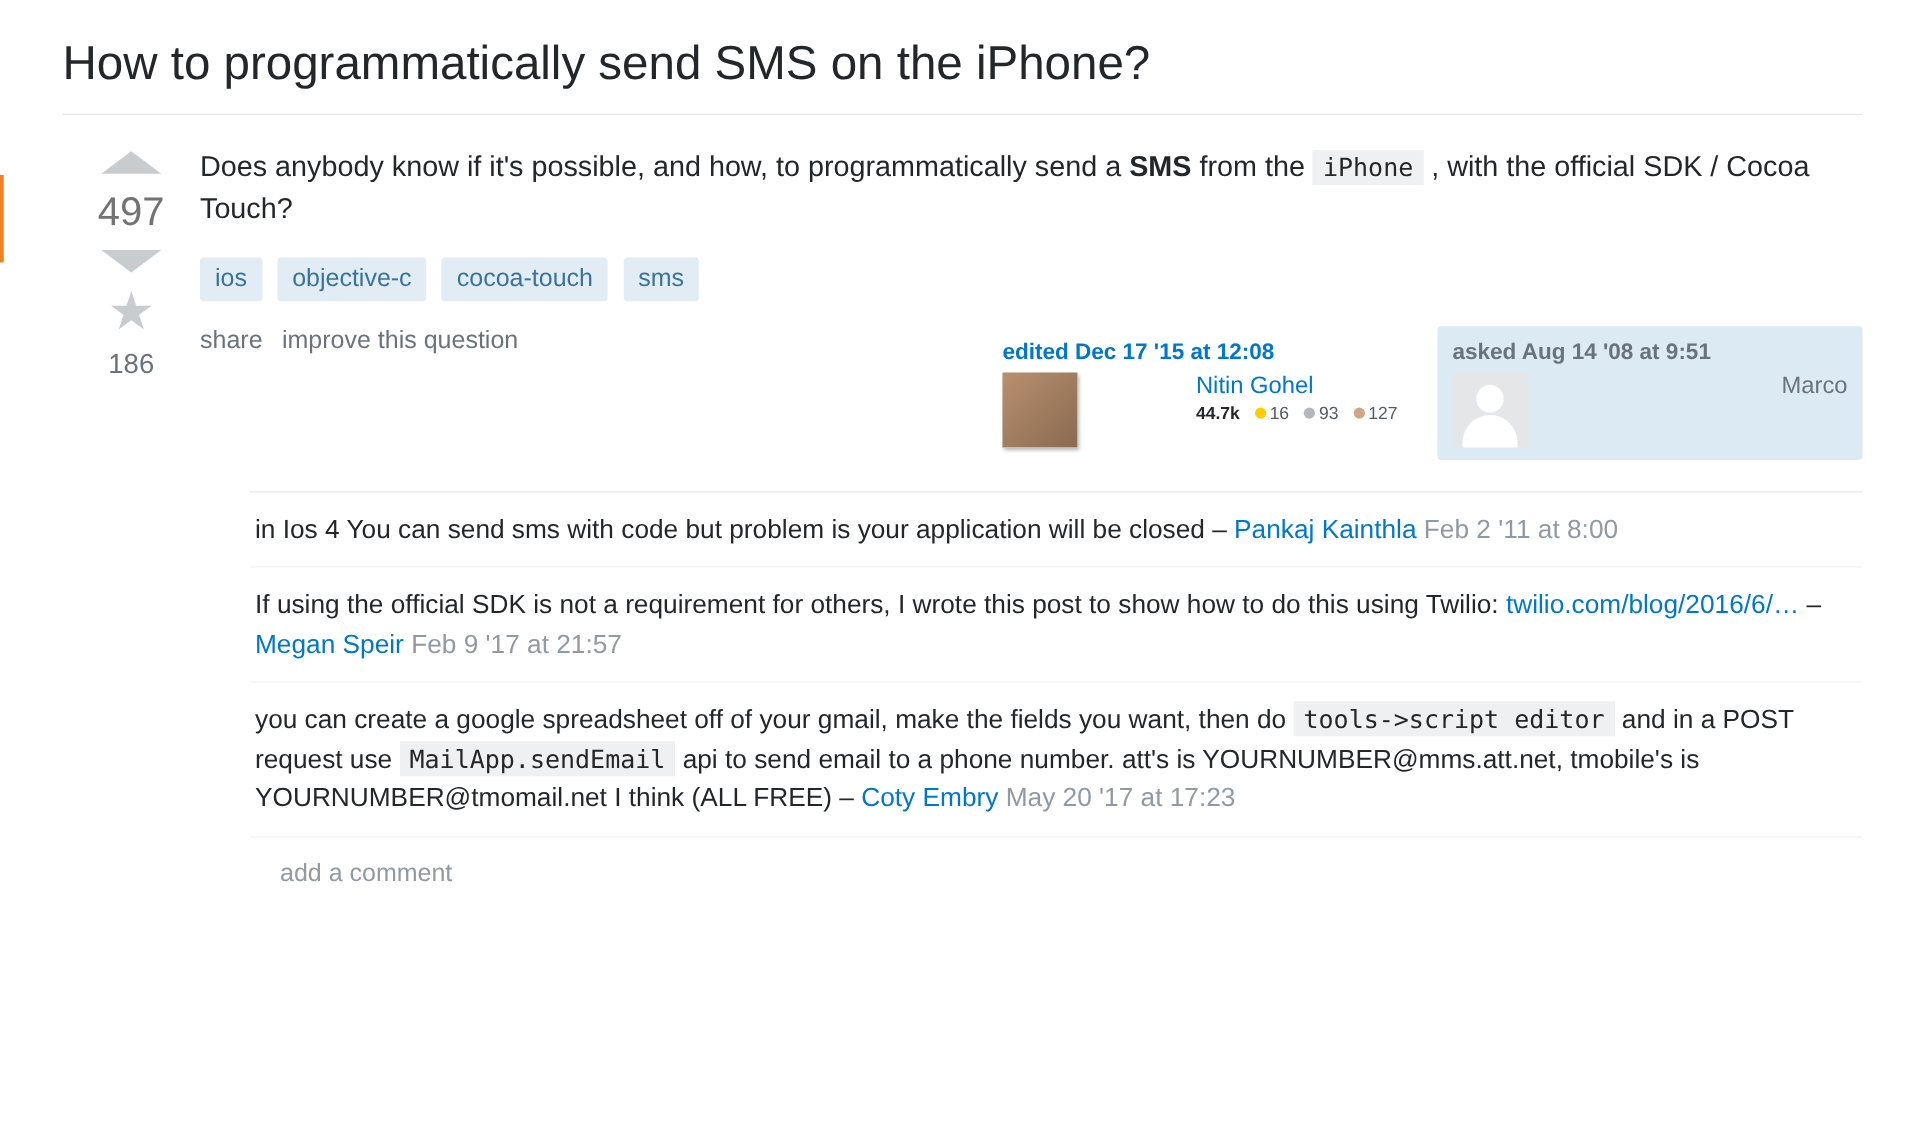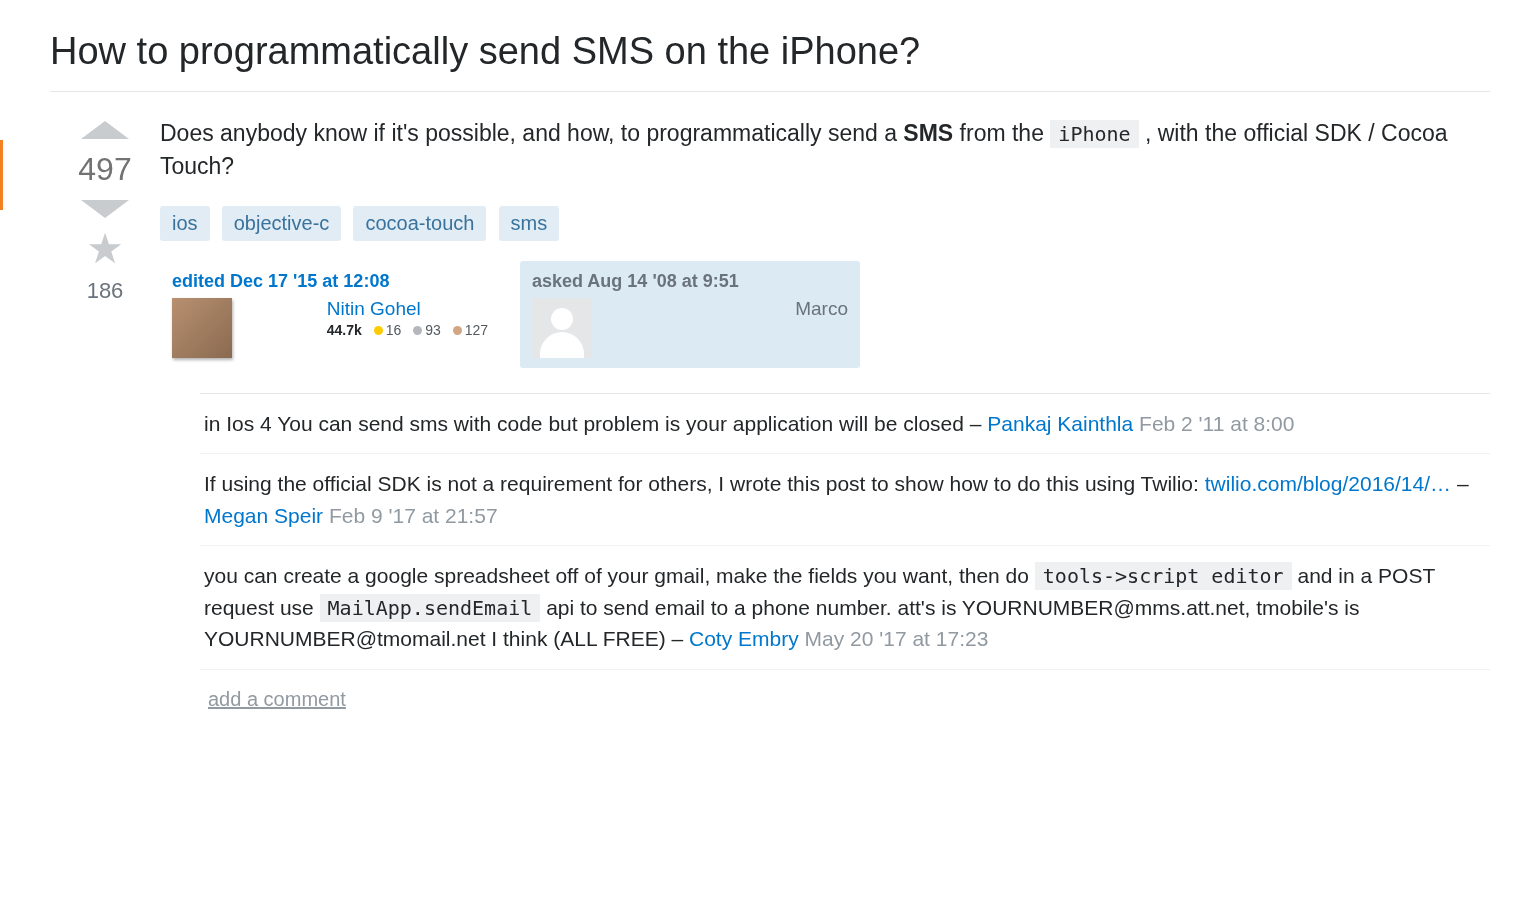--- a/index.html
+++ b/index.html
@@ -67,21 +67,21 @@
 .user-name { color: #07c; font-size: 19px; cursor:pointer; }
 .user-name.gray { color: #6a737c; cursor:default; }
 .rep { color: #535a60; font-size: 14px; margin-top:2px; }
 .rep b { color:#242729; font-weight:700; }
 .badge-dot { display:inline-block; width:9px; height:9px; border-radius:50%; margin: 0 3px 0 8px; vertical-align:middle;}
 .gold{background:#ffcc01;} .silver{background:#b4b8bc;} .bronze{background:#d1a684;}
 .comments { border-top: 1px solid #e4e6e8; margin-left: 40px; }
 .comment { border-bottom: 1px solid #f2f2f2; padding: 14px 4px; font-size: 21px; line-height:1.5; color:#242729; }
 .comment .muted { color: #9199a1; }
 .comment a { color: #07c; text-decoration: none; cursor:pointer;margin-top:12px; }
-.add-comment { color:#9199a1; padding: 18px 4px 0; font-size: 20px; cursor:pointer; margin-left:44px;text-decoration:underline;}
+.add-comment { color:#9199a1; padding: 18px 4px 0; font-size: 20px; cursor:pointer; margin-left:60px;}
 .left-bar { position:absolute; left:0; top:140px; width:3px; height:70px; background:#f48024; }
 </style>
 </head>
 <body>
 
 <div class="left-bar"></div>
 
 <h1 class="question-title">How to programmatically send SMS on the iPhone?</h1>
 <hr class="hr">
 
@@ -100,20 +100,24 @@
     </p>
 
     <div class="tags">
       <span class="tag">ios</span>
       <span class="tag">objective-c</span>
       <span class="tag">cocoa-touch</span>
       <span class="tag">sms</span>
     </div>
 
     <div class="meta-row">
+      <div class="meta-actions">
+        <span>share</span>
+        <span>improve this question</span>
+      </div>
 
       <div class="user-card editor">
         <div class="user-action edit">edited Dec 17 '15 at 12:08</div>
         <div class="user-flex">
           <div class="avatar editor-av"></div>
           <div>
             <div class="user-name">Nitin Gohel</div>
             <div class="rep">
               <b>44.7k</b>
               <span class="badge-dot gold"></span><span>16</span>
@@ -136,21 +140,21 @@
     </div>
 
     <div class="comments">
       <div class="comment">
         <span>in Ios 4 You can send sms with code but problem is your application will be closed – </span>
         <a>Pankaj Kainthla</a>
         <span class="muted"> <span>Feb 2 '11 at 8:00</span></span>
       </div>
       <div class="comment">
         <span>If using the official SDK is not a requirement for others, I wrote this post to show how to do this using Twilio: </span>
-        <a>twilio.com/blog/2016/14/…</a>
+        <a>twilio.com/blog/2016/6/…</a>
         <span> – </span>
         <a>Megan Speir</a>
         <span class="muted"> <span>Feb 9 '17 at 21:57</span></span>
       </div>
       <div class="comment">
         <span>you can create a google spreadsheet off of your gmail, make the fields you want, then do </span>
         <code class="code-inline">tools-&gt;script editor</code>
         <span> and in a POST request use </span>
         <code class="code-inline">MailApp.sendEmail</code>
         <span> api to send email to a phone number. att's is YOURNUMBER@mms.att.net, tmobile's is YOURNUMBER@tmomail.net I think (ALL FREE) – </span>

